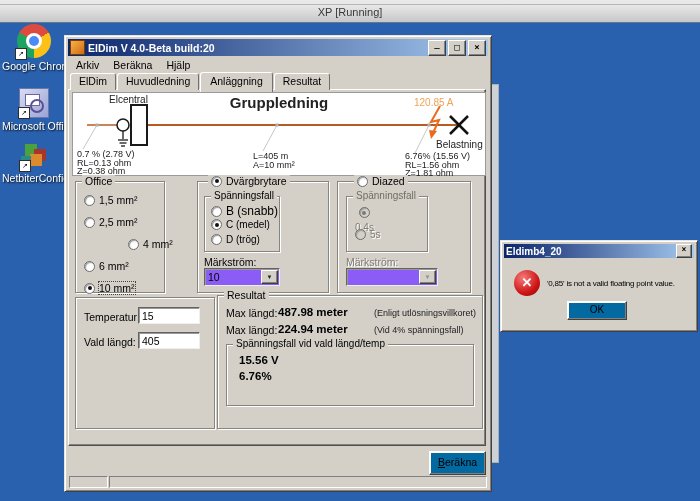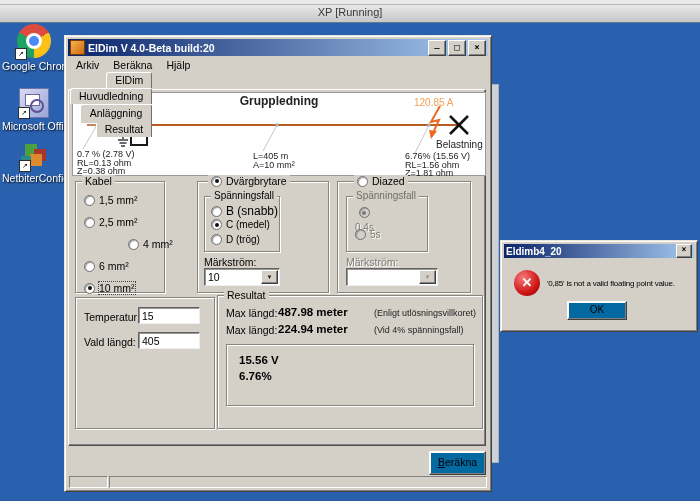--- a/index.html
+++ b/index.html
@@ -36,46 +36,46 @@
             background:linear-gradient(90deg,#0a246a,#a6caf0);display:flex;align-items:center;padding:0 2px;color:#fff;}
   .ticon{width:13px;height:13px;background:linear-gradient(135deg,#f7b24a,#d06a10);border:1px solid #7a3c00;margin-right:3px;flex:none;}
   .ttext{font-size:10.5px;font-weight:bold;flex:1;white-space:nowrap;overflow:hidden;}
   .tbtns{display:flex;gap:2px;flex:none;}
   .tbtn{width:16px;height:14px;background:#d4d0c8;border:1px solid;border-color:#fff #404040 #404040 #fff;
         box-shadow:inset -1px -1px 0 #808080;text-align:center;color:#000;
         font-family:"DejaVu Sans Mono",monospace;font-size:9px;line-height:12px;font-weight:bold;}
   .g-min{line-height:6px;}
   .menubar{position:absolute;left:4px;top:21px;height:16px;display:flex;font-size:10.5px;}
   .menu-item{padding:2px 7px 0 7px;}
-  .tabs{position:absolute;left:5px;top:36px;height:18px;display:flex;align-items:flex-end;z-index:4;flex-direction:column;}
+  .tabs{position:absolute;left:5px;top:36px;height:18px;display:flex;align-items:flex-end;z-index:4;}
   .tab{font-size:10.5px;padding:1px 8px 2px;background:#d4d0c8;border:1px solid;border-color:#fff #707070 #707070 #fff;
        border-bottom:none;border-radius:3px 3px 0 0;margin-right:1px;height:13px;box-sizing:content-box;}
   .tab.active{padding:2px 9px 4px;margin-bottom:-2px;position:relative;z-index:5;}
   .tabpage{position:absolute;left:3px;top:53px;width:418px;height:357px;background:#d4d0c8;
            border:1px solid;border-color:#fff #505050 #505050 #fff;box-shadow:inset -1px -1px 0 #808080;box-sizing:border-box;}
   
   .panel{position:absolute;left:7px;top:56px;width:412px;height:82px;background:#fff;border:1px solid #9a9a9a;}
   .plbl{position:absolute;font-size:10px;color:#222;white-space:nowrap;}
   .pinfo{position:absolute;font-size:9px;line-height:8.5px;color:#222;white-space:nowrap;}
-  .gruppl{left:0;right:0;text-align:center;font-weight:bold;font-size:12px;}
+  .gruppl{left:0;right:0;text-align:center;font-weight:bold;font-size:15px;}
   .current{color:#f0a258;}
   
   .group{position:absolute;border:1px solid #87867e;box-shadow:1px 1px 0 #fff, inset 1px 1px 0 #fff;}
   .gcap{position:absolute;top:-7px;left:6px;background:#d4d0c8;padding:0 3px;font-size:10.5px;white-space:nowrap;}
   .radio-row{position:absolute;display:flex;align-items:center;gap:4px;font-size:10.5px;white-space:nowrap;}
   .radio{width:11px;height:11px;border-radius:50%;background:#fff;border:1px solid #6d6d6d;
          box-shadow:inset 1px 1px 1px #9e9e9e;box-sizing:border-box;position:relative;flex:none;}
   .radio.checked::after{content:"";position:absolute;left:2.5px;top:2.5px;width:4px;height:4px;border-radius:50%;background:#111;}
   .radio.dis{background:#d4d0c8;}
   .radio.dis.checked::after{background:#7a7a7a;}
   .dis-label{color:#7e7d76;text-shadow:1px 1px 0 #fff;}
   .focusbox{outline:1px dotted #444;}
   .textbox{position:absolute;background:#fff;border:1px solid;border-color:#636363 #efefef #efefef #636363;
            box-shadow:inset 1px 1px 0 #9a9892;font:10.5px "Liberation Sans",sans-serif;padding:1px 3px;box-sizing:border-box;}
-  .combo{position:absolute;height:18px;background:#ffffff;border:1px solid;border-color:#636363 #efefef #efefef #636363;
+  .combo{position:absolute;height:18px;background:#8b5cf6;border:1px solid;border-color:#636363 #efefef #efefef #636363;
          box-shadow:inset 1px 1px 0 #9a9892;box-sizing:border-box;}
   .combo .val{position:absolute;left:3px;top:2px;font-size:10.5px;}
   .cbtn{position:absolute;right:1px;top:1px;bottom:1px;width:15px;background:#d4d0c8;border:1px solid;
         border-color:#fff #404040 #404040 #fff;box-shadow:inset -1px -1px 0 #808080;
         text-align:center;font-size:6px;line-height:13px;color:#222;}
   .combo.dis .cbtn{color:#909090;}
   .btn{position:absolute;background:#0369a1;border:1px solid;border-color:#fff #404040 #404040 #fff;
        box-shadow:inset -1px -1px 0 #808080, inset 1px 1px 0 #fff;font-size:10.5px;text-align:center;}
   .lbl{position:absolute;font-size:10.5px;white-space:nowrap;}
   .bold{font-weight:bold;}
@@ -191,21 +191,21 @@
         <div>A=10 mm²</div>
       </div>
       <div class="pinfo" style="left:332px;top:59px;">
         <div>6.76% (15.56 V)</div>
         <div>RL=1.56 ohm</div>
         <div>Z=1.81 ohm</div>
       </div>
     </div>
 
     <div class="group" style="left:10px;top:145px;width:88px;height:110px;">
-      <div class="gcap">Kabel</div>
+      <div class="gcap">Office</div>
       <div class="radio-row" style="left:8px;top:12px;">
         <span class="radio"></span>
         <span>1,5 mm²</span>
       </div>
       <div class="radio-row" style="left:8px;top:34px;">
         <span class="radio"></span>
         <span>2,5 mm²</span>
       </div>
       <div class="radio-row" style="left:8px;top:56px;padding-left:44px;">
         <span class="radio"></span>
@@ -280,20 +280,21 @@
 
     <div class="group" style="left:152px;top:259px;width:264px;height:132px;">
       <div class="gcap">Resultat</div>
       <div class="lbl" style="left:8px;top:11px;">Max längd:</div>
       <div class="lbl bold" style="left:60px;top:10px;font-size:11.5px;">487.98 meter</div>
       <div class="lbl note" style="left:156px;top:12px;">(Enligt utlösningsvillkoret)</div>
       <div class="lbl" style="left:8px;top:28px;">Max längd:</div>
       <div class="lbl bold" style="left:60px;top:27px;font-size:11.5px;">224.94 meter</div>
       <div class="lbl note" style="left:156px;top:29px;">(Vid 4% spänningsfall)</div>
       <div class="group" style="left:8px;top:48px;width:246px;height:60px;">
+        <div class="gcap" style="font-size:10px;">Spänningsfall vid vald längd/temp</div>
         <div class="lbl bold" style="left:12px;top:9px;font-size:11.5px;">15.56 V</div>
         <div class="lbl bold" style="left:12px;top:25px;font-size:11.5px;">6.76%</div>
       </div>
     </div>
 
     <div class="btn" style="left:364px;top:415px;width:55px;height:22px;line-height:20px;">
       <span style="text-decoration:underline;">B</span><span>eräkna</span>
     </div>
 
     <div class="statusbar">

